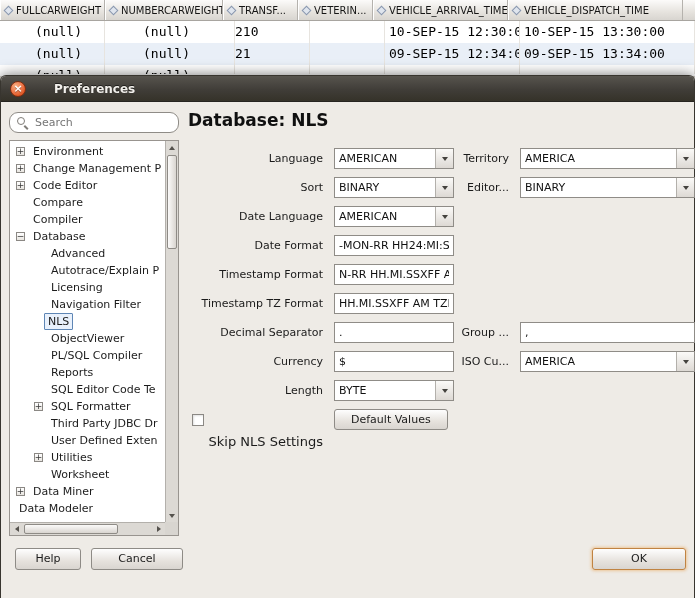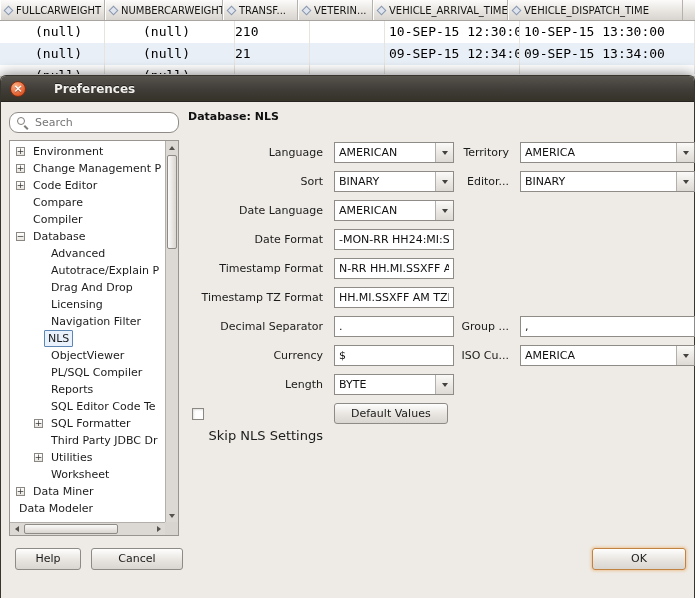--- a/index.html
+++ b/index.html
@@ -88,22 +88,22 @@
   .hs-thumb { position:absolute; top:1px; bottom:1px; left:14px; width:92px;
               background:linear-gradient(#fbfaf9,#d9d5d0); border:1px solid #8e8b86; border-radius:2px; }
   .tri-up { width:0; height:0; border-left:3.5px solid transparent; border-right:3.5px solid transparent; border-bottom:4.5px solid #55524d; }
   .tri-down { width:0; height:0; border-left:3.5px solid transparent; border-right:3.5px solid transparent; border-top:4.5px solid #55524d; }
   .tri-left { width:0; height:0; border-top:3.5px solid transparent; border-bottom:3.5px solid transparent; border-right:4.5px solid #55524d; }
   .tri-right { width:0; height:0; border-top:3.5px solid transparent; border-bottom:3.5px solid transparent; border-left:4.5px solid #55524d; }
   .corner { position:absolute; right:0; bottom:0; width:13px; height:13px; background:#d8d5d0; }
 
   
   .content { position:absolute; left:185px; top:8px; right:4px; bottom:64px; }
-  .content-title { font-size:11px; font-weight:bold; color:#101010; padding-left:2px; }
-  .form { position:absolute; top:32px; left:0; right:0; }
+  .content-title { font-size:17px; font-weight:bold; color:#101010; padding-left:2px; }
+  .form { position:absolute; top:38px; left:0; right:0; }
   .frow { display:flex; align-items:center; height:21px; margin-bottom:8px; }
   .flabel { width:145px; text-align:right; padding-right:8px; box-sizing:border-box;
             font-size:11px; color:#1b1b1b; white-space:nowrap; flex:none; }
   .flabel2 { width:63px; text-align:right; padding-right:8px; box-sizing:border-box;
              font-size:11px; color:#1b1b1b; white-space:nowrap; flex:none; }
   .fcombo { width:120px; height:21px; box-sizing:border-box; border:1px solid #8f8c87;
             background:#fff; display:flex; align-items:stretch; flex:none; margin-left:3px; }
   .fcombo .val { flex:1; font-size:11px; line-height:19px; padding-left:4px; color:#111;
                  overflow:hidden; white-space:nowrap; }
   .fcombo .arrow { width:17px; flex:none; border-left:1px solid #b3b0ab;
@@ -231,23 +231,20 @@
               <span class="expander">−</span>
               <span class="tlabel">Database</span>
             </div>
             <div class="titem lvl1 leaf">
               <span class="tlabel">Advanced</span>
             </div>
             <div class="titem lvl1 leaf">
               <span class="tlabel">Autotrace/Explain P</span>
             </div>
             <div class="titem lvl1 leaf">
-              <span class="tlabel">Drag And Drop</span>
-            </div>
-            <div class="titem lvl1 leaf">
               <span class="tlabel">Licensing</span>
             </div>
             <div class="titem lvl1 leaf">
               <span class="tlabel">Navigation Filter</span>
             </div>
             <div class="titem lvl1 leaf">
               <span class="tlabel selected">NLS</span>
             </div>
             <div class="titem lvl1 leaf">
               <span class="tlabel">ObjectViewer</span>
@@ -260,20 +257,23 @@
             </div>
             <div class="titem lvl1 leaf">
               <span class="tlabel">SQL Editor Code Te</span>
             </div>
             <div class="titem lvl1">
               <span class="expander">+</span>
               <span class="tlabel">SQL Formatter</span>
             </div>
             <div class="titem lvl1 leaf">
               <span class="tlabel">Third Party JDBC Dr</span>
+            </div>
+            <div class="titem lvl1 leaf">
+              <span class="tlabel">User Defined Exten</span>
             </div>
             <div class="titem lvl1">
               <span class="expander">+</span>
               <span class="tlabel">Utilities</span>
             </div>
             <div class="titem lvl1 leaf">
               <span class="tlabel">Worksheet</span>
             </div>
             <div class="titem lvl0">
               <span class="expander">+</span>

